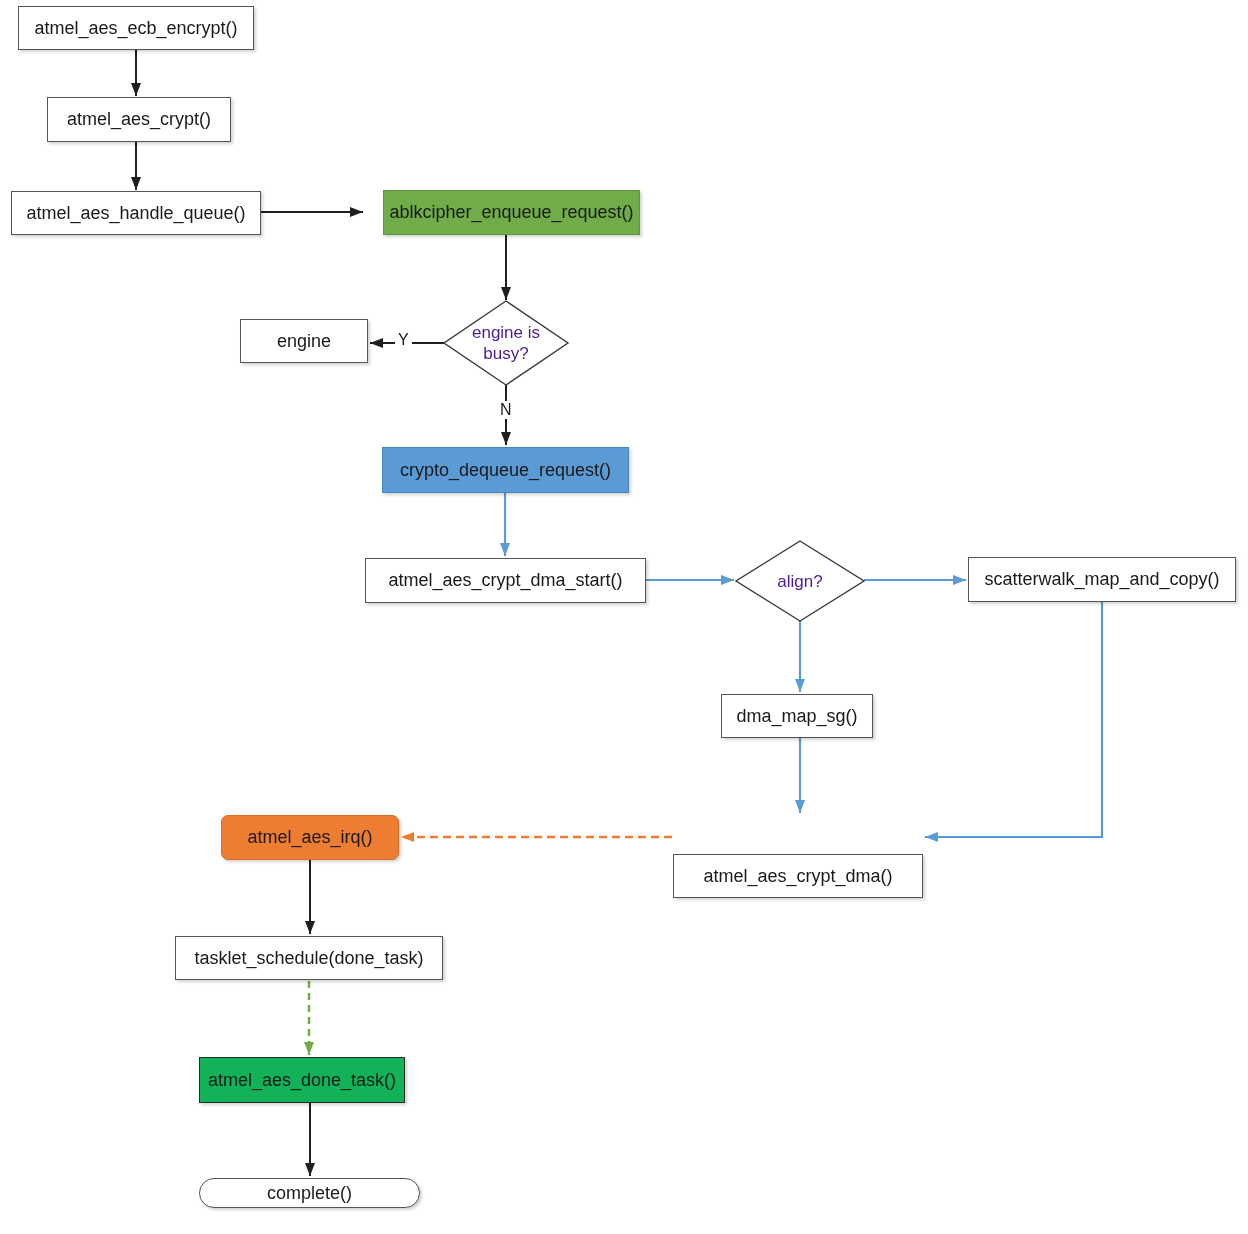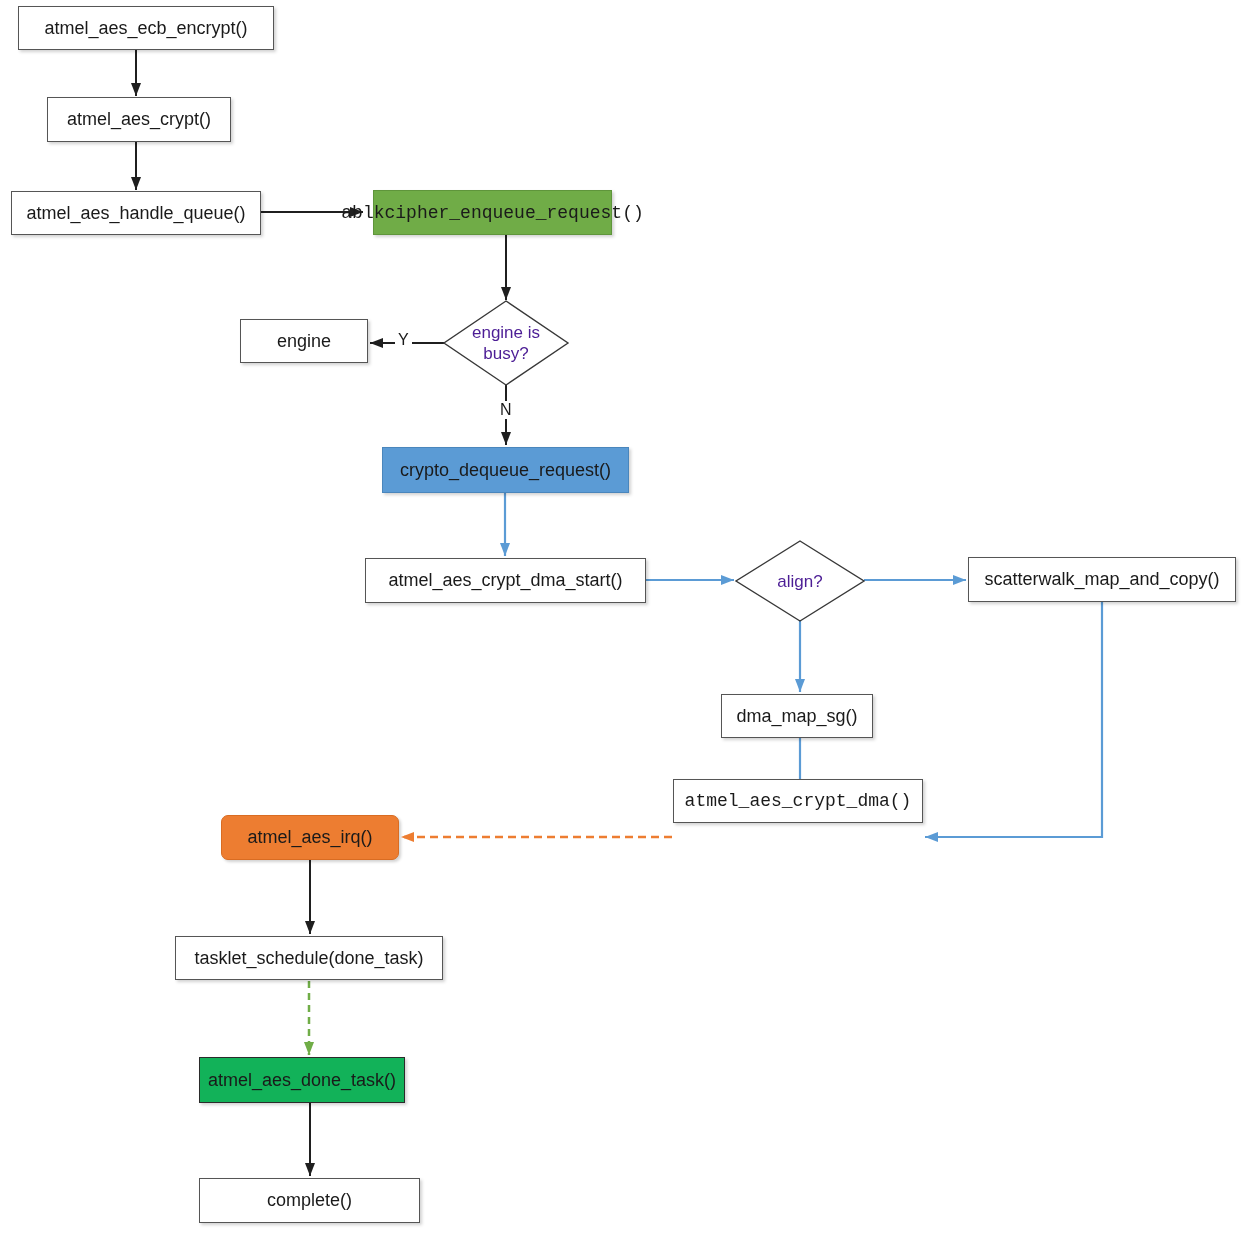--- a/index.html
+++ b/index.html
@@ -29,34 +29,34 @@
     border: 1.5px solid #555555;
     box-shadow: 2px 2px 3px rgba(0,0,0,0.18);
     white-space: nowrap;
     z-index: 1;
   }
   .fill-olive  { background: #70AC47; border-color: #5f953b; }
   .fill-blue   { background: #5B9BD5; border-color: #4a86bc; }
   .fill-orange { background: #ED7D31; border-color: #d96c22; border-radius: 7px; }
   .fill-bgreen { background: #12B259; border-color: #2b2b2b; }
 
-  #n-ecb      { left: 18px;  top: 6px;    width: 256px; height: 44px; }
+  #n-ecb      { left: 18px;  top: 6px;    width: 236px; height: 44px; }
   #n-crypt    { left: 47px;  top: 97px;   width: 184px; height: 45px; text-align: center; }
   #n-handle   { left: 11px;  top: 191px;  width: 250px; height: 44px; }
-  #n-ablk     { left: 373px; top: 190px;  width: 239px; height: 45px; font-family: Liberation Mono, monospace; }
+  #n-ablk     { left: 383px; top: 190px;  width: 257px; height: 45px; }
   #n-return   { left: 240px; top: 319px;  width: 128px; height: 44px; }
   #n-dequeue  { left: 382px; top: 447px;  width: 247px; height: 46px; }
   #n-dmastart { left: 365px; top: 558px;  width: 281px; height: 45px; }
   #n-scatter  { left: 968px; top: 557px;  width: 268px; height: 45px; }
   #n-dmamapsg { left: 721px; top: 694px;  width: 152px; height: 44px; }
-  #n-cryptdma { left: 673px; top: 779px;  width: 250px; height: 44px; font-family: Liberation Mono, monospace; }
+  #n-cryptdma { left: 673px; top: 854px;  width: 250px; height: 44px; }
   #n-irq      { left: 221px; top: 815px;  width: 178px; height: 45px; }
   #n-tasklet  { left: 175px; top: 936px;  width: 268px; height: 44px; }
   #n-donetask { left: 199px; top: 1057px; width: 206px; height: 46px; }
-  #n-complete { left: 199px; top: 1178px; width: 221px; height: 45px; }
+  #n-complete { left: 199px; top: 1178px; width: 221px; height: 30px; border-radius: 19px; }
 
   .decision-label {
     position: absolute;
     display: flex;
     flex-direction: column;
     align-items: center;
     justify-content: center;
     font-size: 17px;
     line-height: 21px;
     color: #4c1d95;

